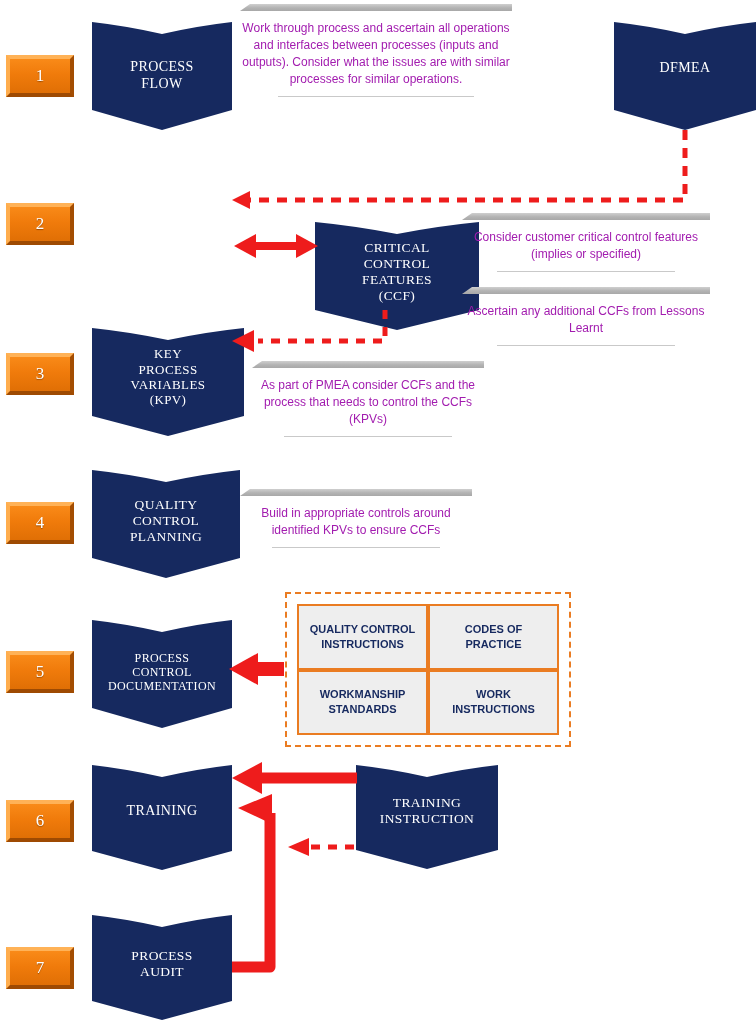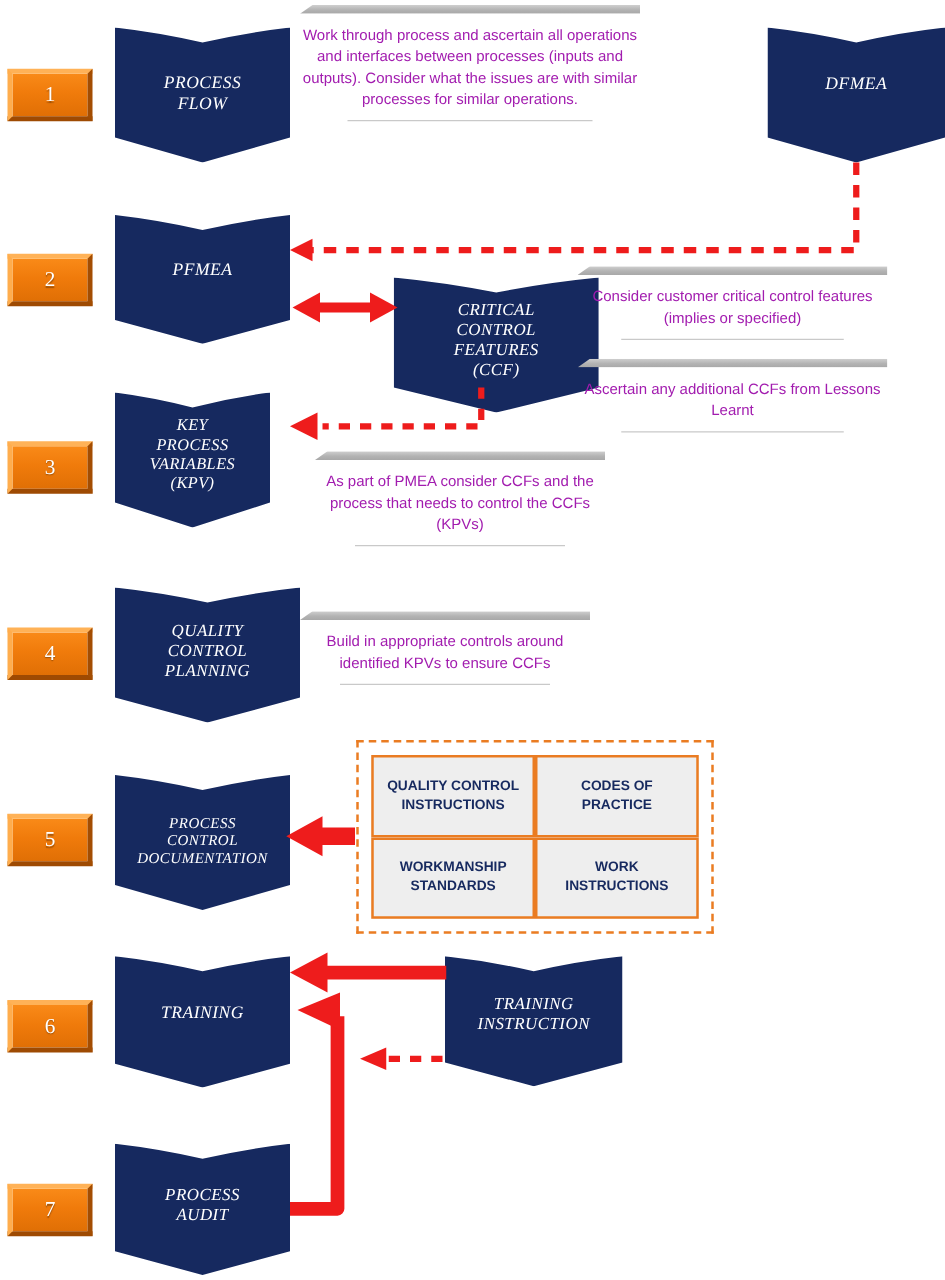--- a/index.html
+++ b/index.html
@@ -24,21 +24,21 @@
     border-bottom:4px solid #9e4a02;
   }
   .badge .num{
     position:absolute;inset:0;
     display:flex;align-items:center;justify-content:center;
     color:#ffffff;font-size:17px;font-family:"Liberation Serif",serif;
     text-shadow:0 1px 1px rgba(0,0,0,.35);
   }
 
   
-  .chev{position:absolute;font-style:italic;}
+  .chev{position:absolute;}
   .chev svg{display:block;width:100%;height:100%;}
   .chev .cap{
     position:absolute;left:0;right:0;
     display:flex;align-items:center;justify-content:center;
     text-align:center;color:#ffffff;line-height:1.18;
     font-family:"Liberation Serif",serif;letter-spacing:.4px;
     pointer-events:none;
   }
 
   
@@ -81,28 +81,22 @@
 
 <div id="stage">
 
   <div class="chev" style="left:92px;top:22px;width:140px;height:108px;">
     <svg viewBox="0 0 140 108" preserveAspectRatio="none" aria-hidden="true">
       <path d="M0,0 Q35,4 70,12 Q105,4 140,0 L140,88 L70,108 L0,88 Z" fill="#16295f"></path>
     </svg>
     <div class="cap" style="top:24px;height:60px;font-size:14px;">PROCESS<br>FLOW</div>
   </div>
 
-  <div class="chev" style="left:92px;top:172px;width:140px;height:103px;">
-    <svg viewBox="0 0 140 103" preserveAspectRatio="none" aria-hidden="true">
-      <path d="M0,0 Q35,4 70,12 Q105,4 140,0 L140,84 L70,103 L0,84 Z" fill="#16295f"></path>
-    </svg>
-    <div class="cap" style="top:30px;height:30px;font-size:14px;">PFMEA</div>
-  </div>
-
-  <div class="chev" style="left:92px;top:314px;width:124px;height:108px;">
+
+  <div class="chev" style="left:92px;top:328px;width:152px;height:108px;">
     <svg viewBox="0 0 140 108" preserveAspectRatio="none" aria-hidden="true">
       <path d="M0,0 Q35,4 70,12 Q105,4 140,0 L140,88 L70,108 L0,88 Z" fill="#16295f"></path>
     </svg>
     <div class="cap" style="top:13px;height:72px;font-size:13px;">KEY<br>PROCESS<br>VARIABLES<br>(KPV)</div>
   </div>
 
   <div class="chev" style="left:92px;top:470px;width:148px;height:108px;">
     <svg viewBox="0 0 140 108" preserveAspectRatio="none" aria-hidden="true">
       <path d="M0,0 Q35,4 70,12 Q105,4 140,0 L140,88 L70,108 L0,88 Z" fill="#16295f"></path>
     </svg>

